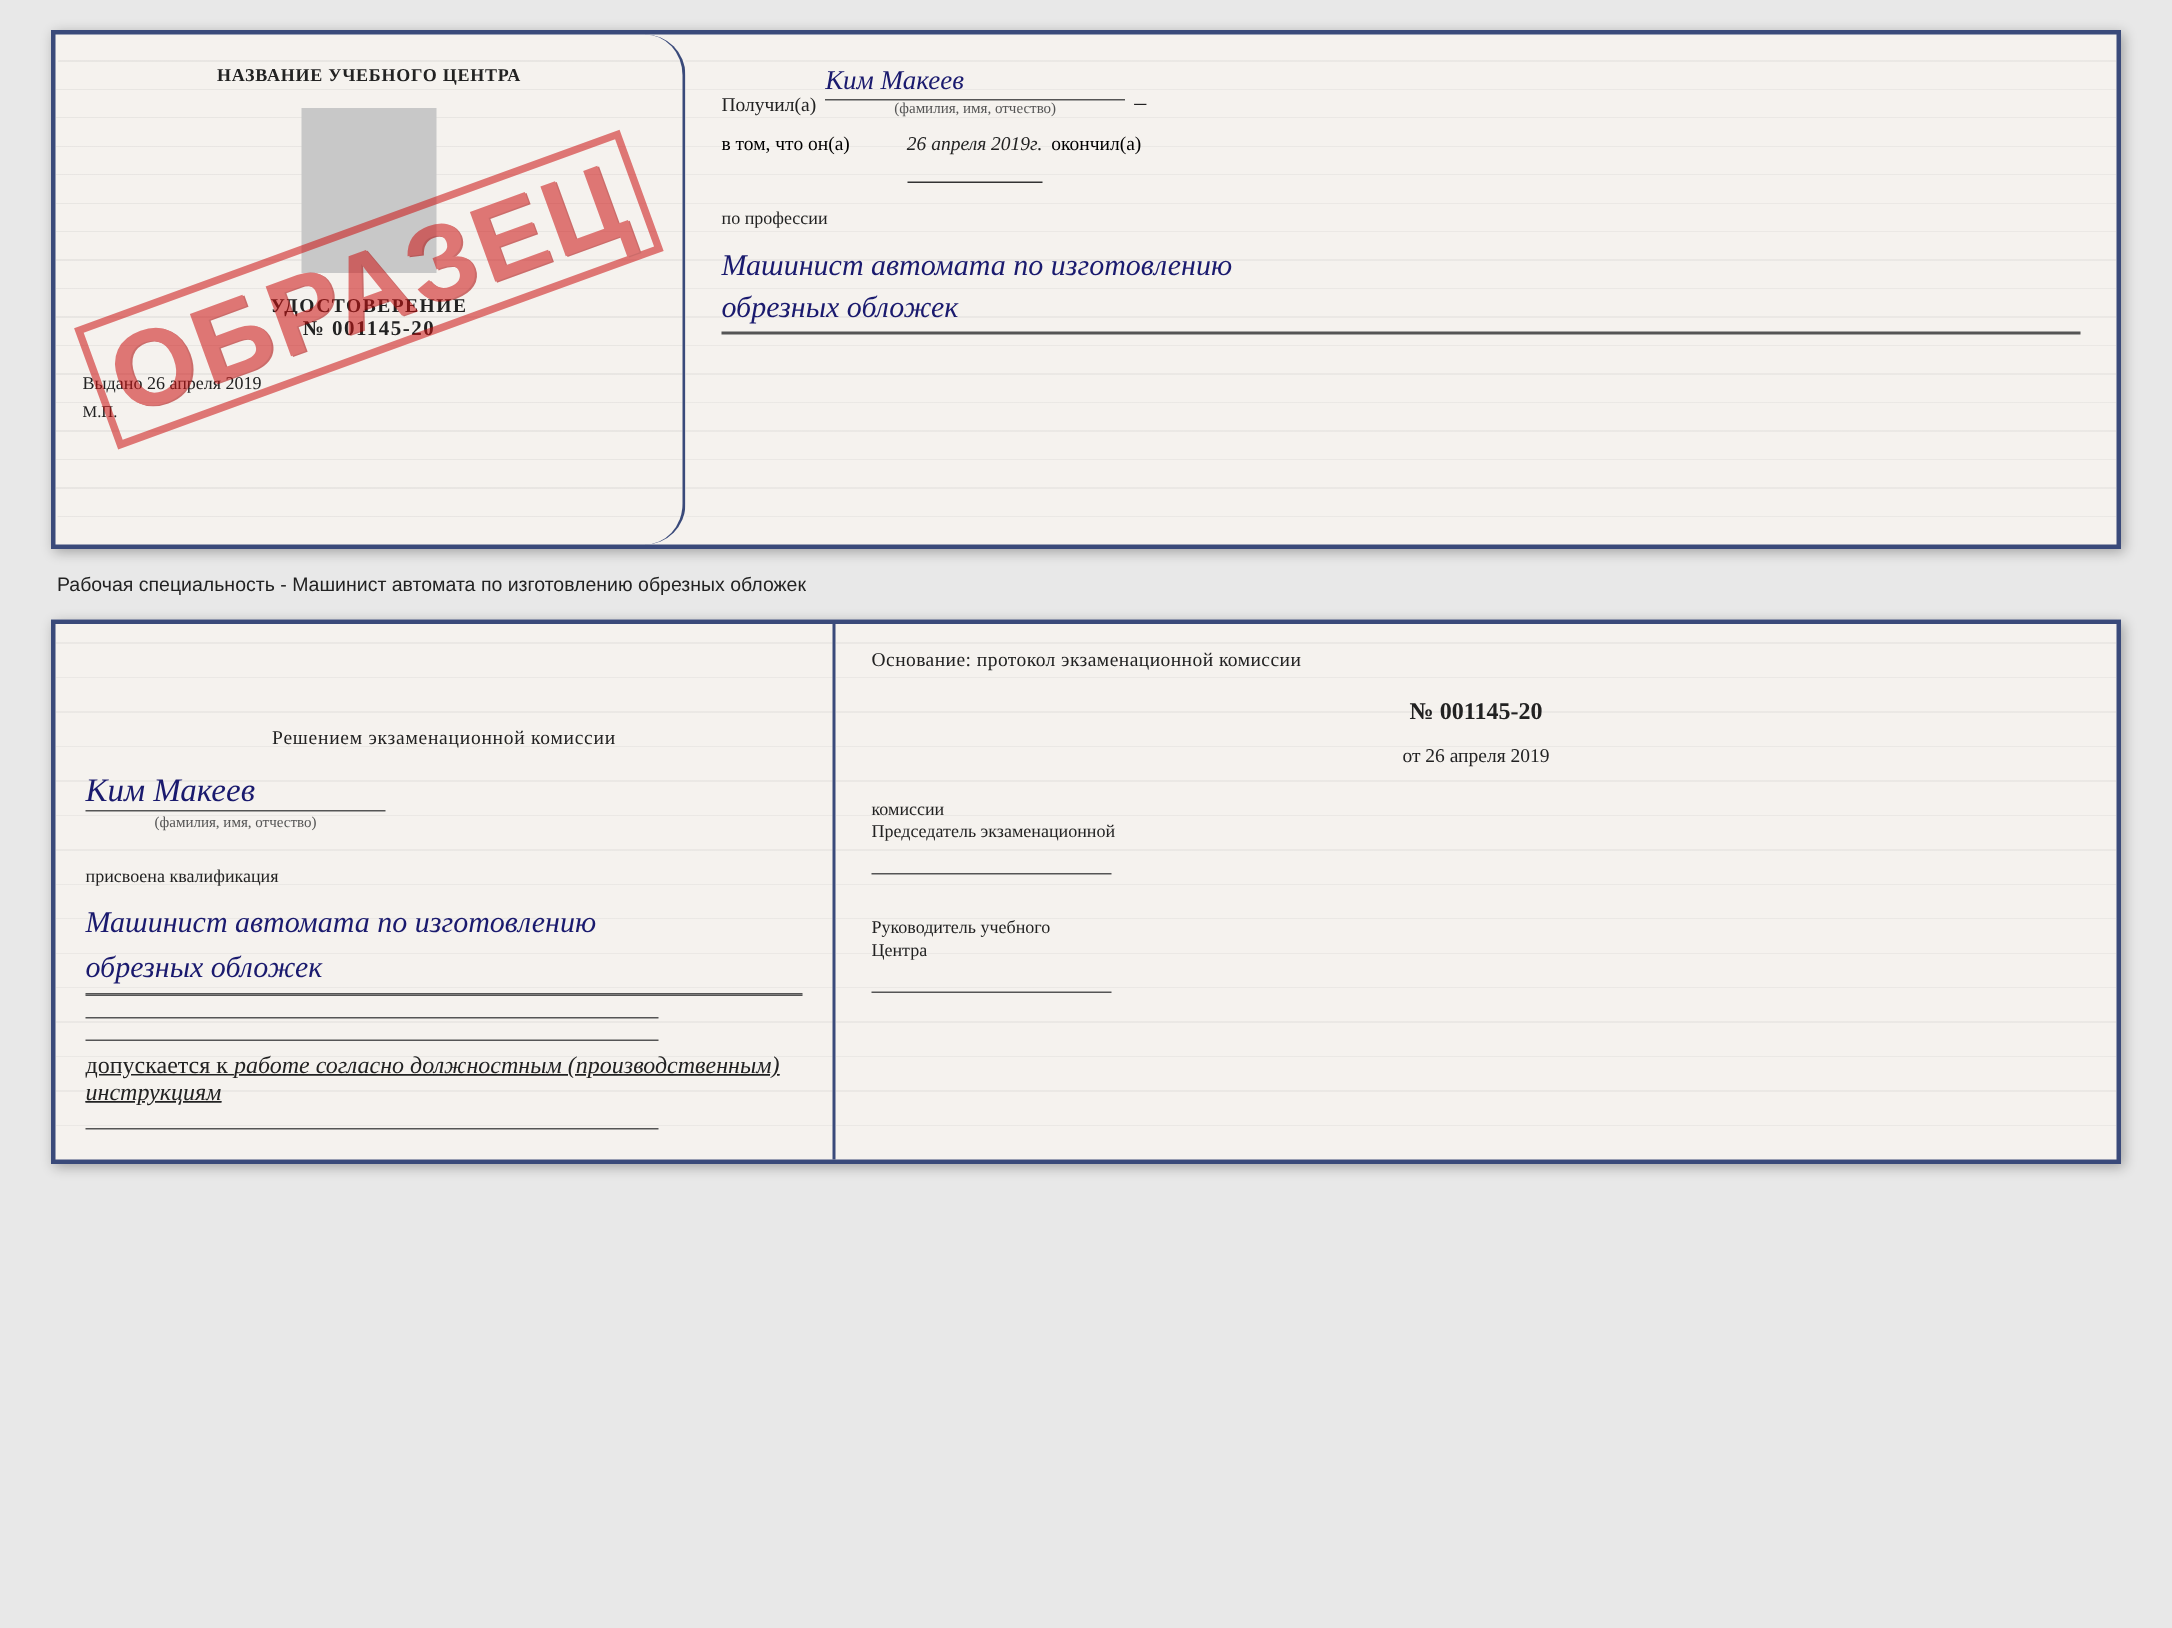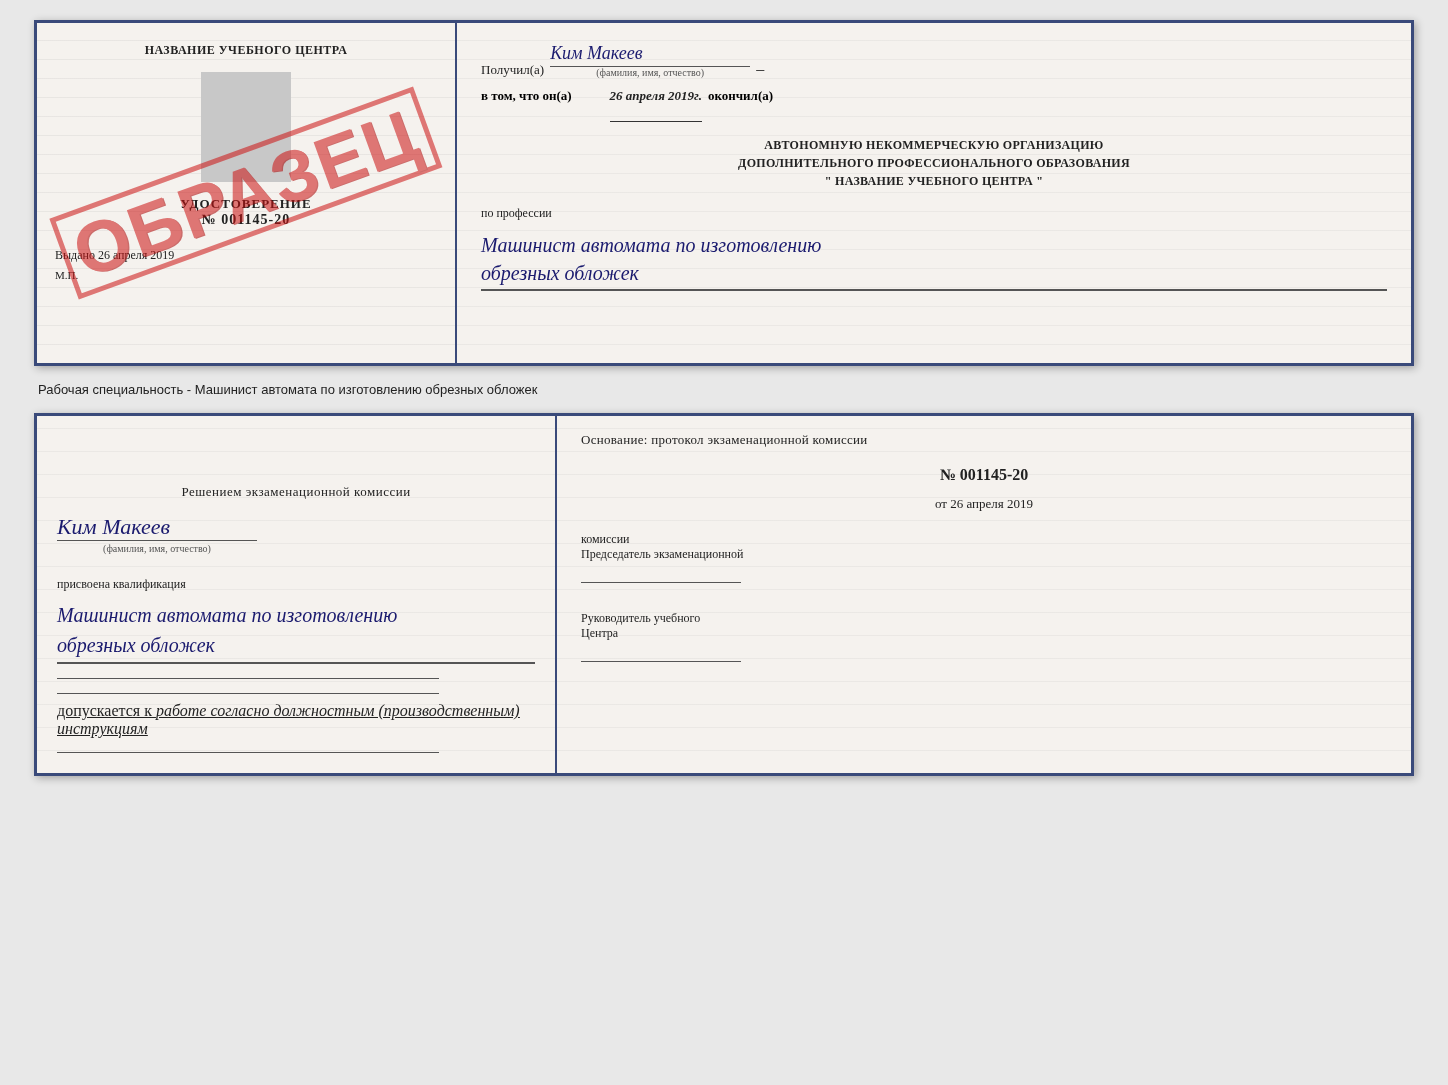--- a/index.html
+++ b/index.html
@@ -34,20 +34,21 @@
       align-items: center;
       position: relative;
       min-height: 340px;
       background: repeating-linear-gradient(
         0deg,
         transparent,
         transparent 18px,
         rgba(160,160,160,0.15) 18px,
         rgba(160,160,160,0.15) 19px
       );
+      border-radius: 27px;
     }
 
     .doc-right {
       flex: 1;
       padding: 20px 24px;
       display: flex;
       flex-direction: column;
       gap: 10px;
       background: repeating-linear-gradient(
         0deg,
@@ -326,21 +327,20 @@
       font-size: 12px;
       color: #222;
       margin-top: 12px;
     }
 
     .vtom-row {
       display: flex;
       align-items: baseline;
       gap: 6px;
       flex-wrap: wrap;
-      font-weight: bold;
     }
 
     .underline-date {
       border-bottom: 1px solid #333;
       padding-bottom: 17px;
       margin-left: 32px;
     }
   </style>
 </head>
 <body>
@@ -376,25 +376,20 @@
       </div>
       <span style="font-size:16px;">–</span>
     </div>
 
     <div class="vtom-row">
       <span style="font-size:13px;">в том, что он(а)</span>
       <span class="vtom-date underline-date" style="font-size:13px; font-style:italic;">26 апреля 2019г.</span>
       <span style="font-size:13px;">окончил(а)</span>
     </div>
 
-    <div class="org-block">
-      <div>АВТОНОМНУЮ НЕКОММЕРЧЕСКУЮ ОРГАНИЗАЦИЮ</div>
-      <div>ДОПОЛНИТЕЛЬНОГО ПРОФЕССИОНАЛЬНОГО ОБРАЗОВАНИЯ</div>
-      <div>"  НАЗВАНИЕ УЧЕБНОГО ЦЕНТРА  "</div>
-    </div>
 
     <div class="po-professii">по профессии</div>
 
     <div class="profession-cursive">
       <div>Машинист автомата по изготовлению</div>
       <div style="border-bottom:1px solid #555; padding-bottom:2px;">обрезных обложек</div>
     </div>
   </div>
 </div>
 

